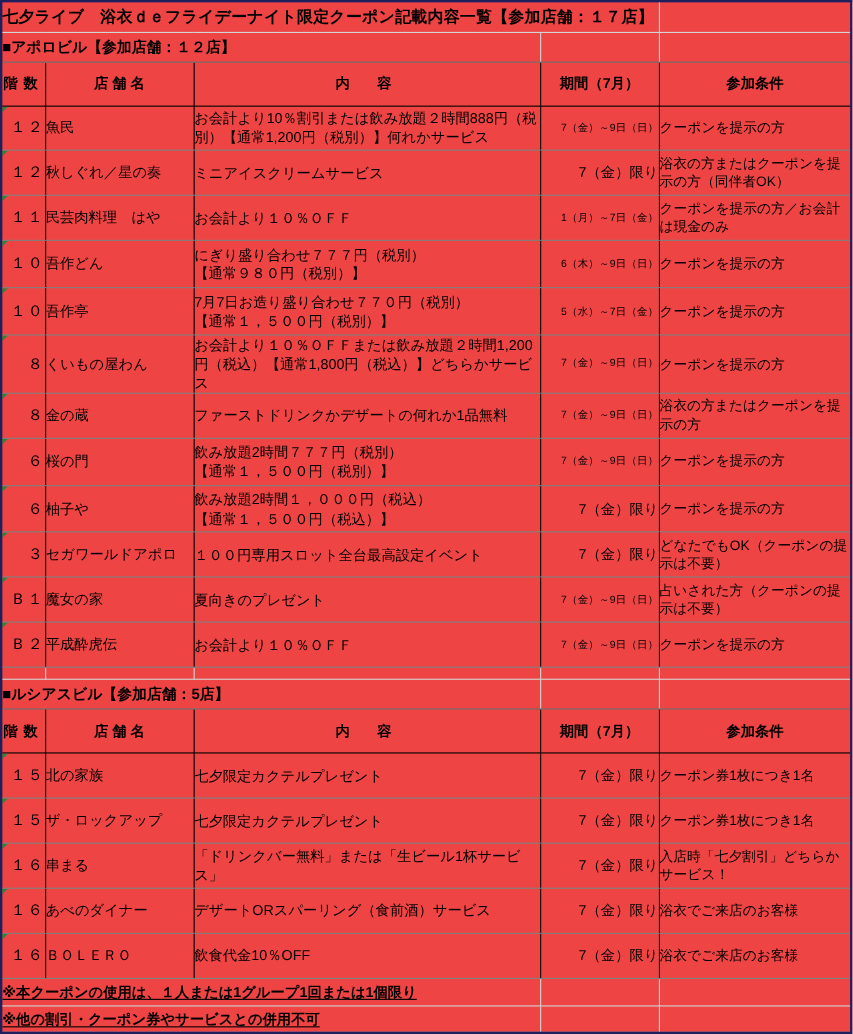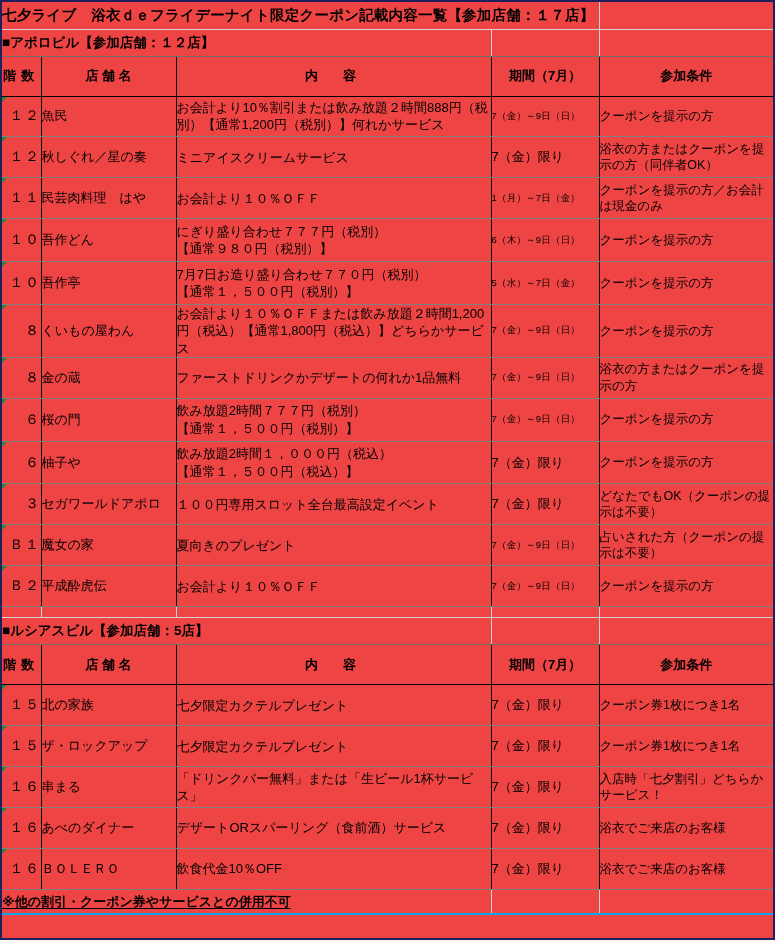--- a/index.html
+++ b/index.html
@@ -128,21 +128,21 @@
   .cell-shop {
     font-size: 13px;
     padding-left: 6px;
   }
   .cell-desc {
     font-size: 13px;
     padding-left: 7px;
     line-height: 1.32;
   }
   .cell-period {
-    text-align: left;
+    text-align: right;
     font-size: 13px;
   }
   .cell-period.small {
     font-size: 9.5px;
     letter-spacing: 0.2px;
   }
   .cell-cond {
     font-size: 12.5px;
     padding-left: 4px;
     padding-right: 2px;
@@ -359,20 +359,25 @@
           <td class="cell-period"><span>7（金）限り</span></td>
           <td class="cell-cond"><span>浴衣でご来店のお客様</span></td>
         </tr>
         <tr class="data-row" style="height: 40.9412px;">
           <td class="cell-floor"><span class="tri"></span><span>１６</span></td>
           <td class="cell-shop"><span>ＢＯＬＥＲＯ</span></td>
           <td class="cell-desc">飲食代金10％OFF</td>
           <td class="cell-period"><span>7（金）限り</span></td>
           <td class="cell-cond"><span>浴衣でご来店のお客様</span></td>
         </tr>
+        <tr class="note-row">
+          <td class="note-cell" colspan="3"><span class="u">※本クーポンの使用は、１人または1グループ1回または1個限り</span></td>
+          <td></td>
+          <td></td>
+        </tr>
         <tr class="note-row last">
           <td class="note-cell" colspan="3"><span class="u">※他の割引・クーポン券やサービスとの併用不可</span></td>
           <td></td>
           <td></td>
         </tr>
       </tbody>
   </table>
 </div>
 
 </body></html>

